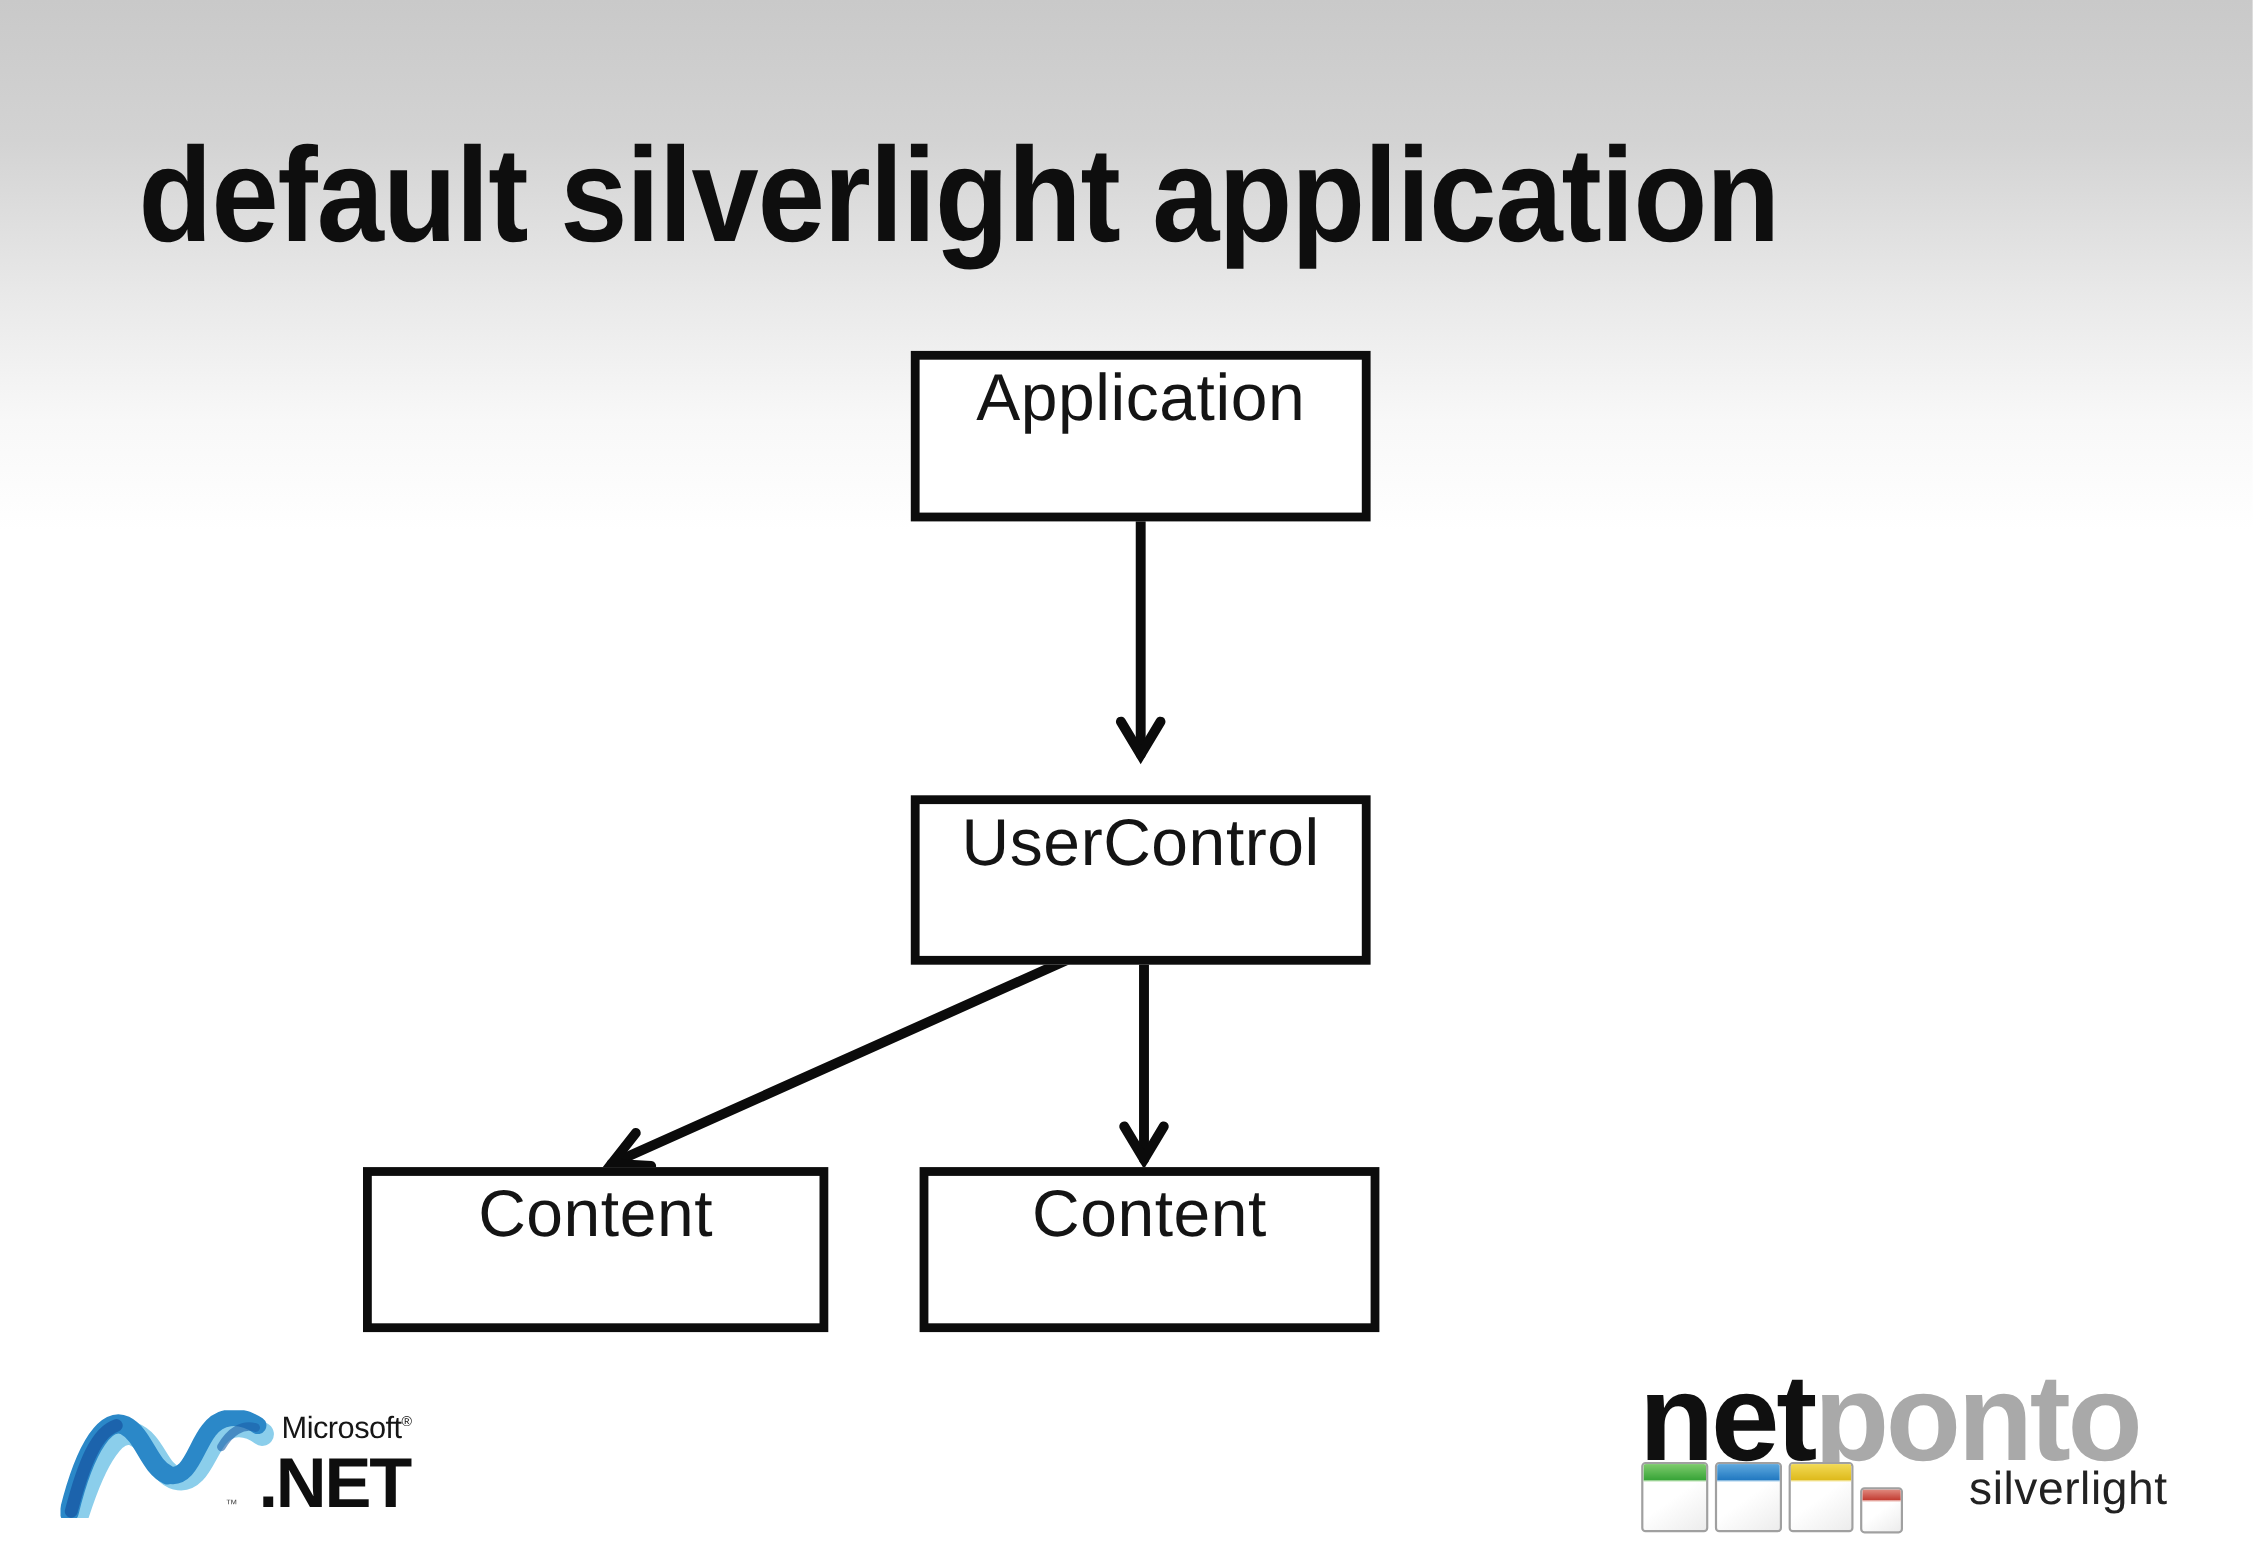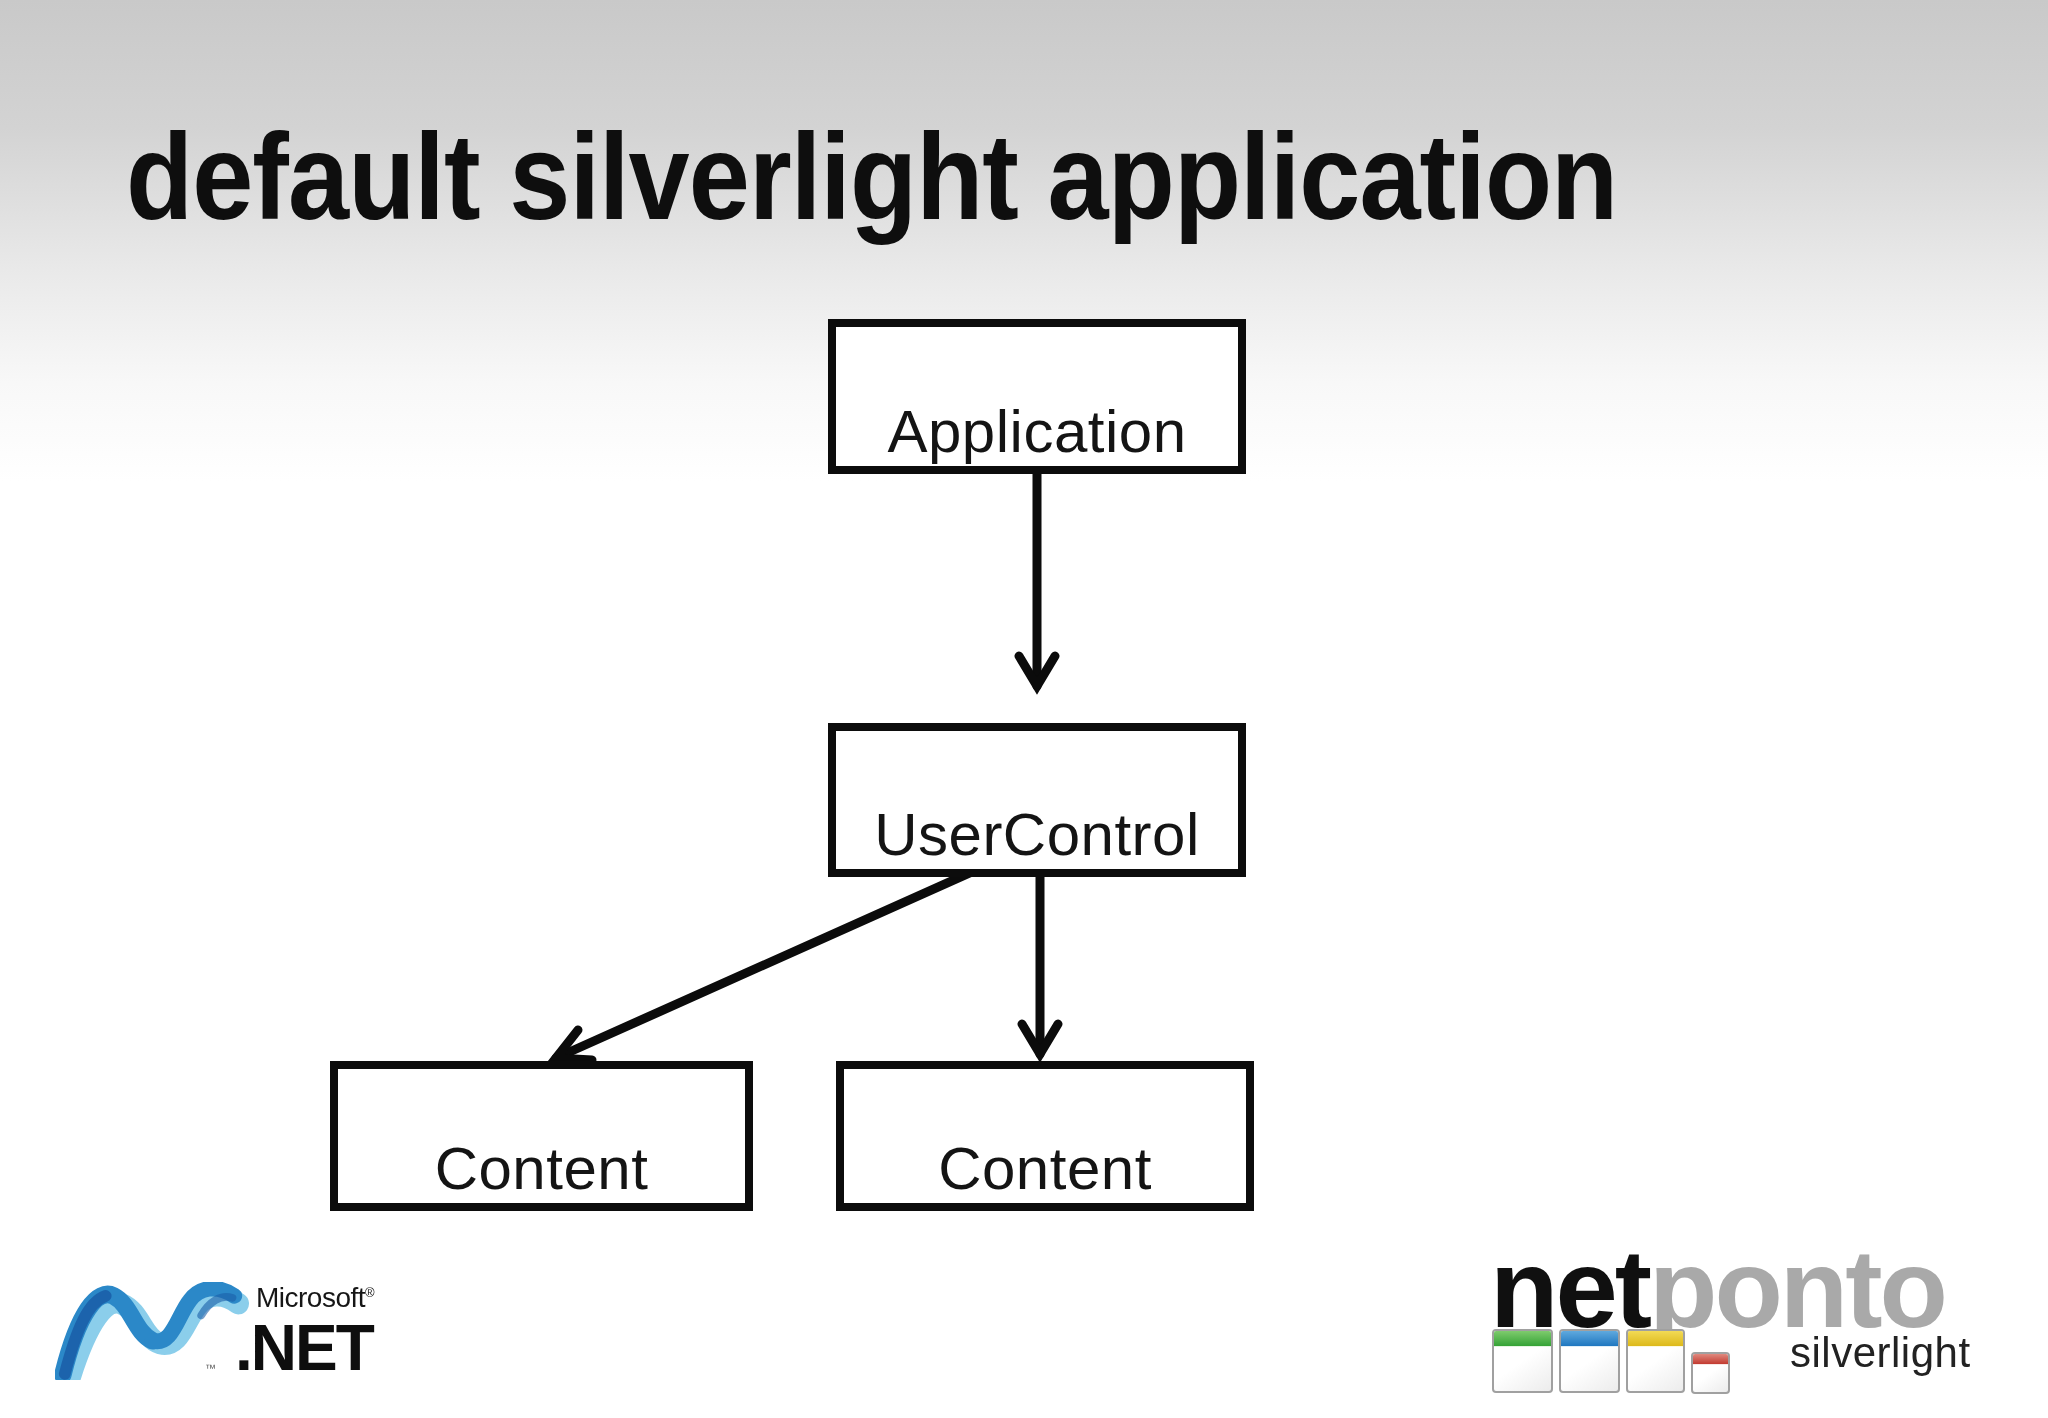--- a/index.html
+++ b/index.html
@@ -9,21 +9,21 @@
     background:linear-gradient(to bottom,#c9c9c9 0%,#d3d3d3 9%,#e9e9e9 19%,#f8f8f8 27%,#ffffff 34%,#ffffff 100%);
   }
   .slide-title{
     position:absolute;left:126px;top:116px;margin:0;
     font-size:122px;font-weight:bold;line-height:122px;color:#0e0e0e;
     letter-spacing:-1px;white-space:nowrap;
     transform:scaleX(0.9);transform-origin:left top;
   }
   .node{
     position:absolute;box-sizing:border-box;border:8px solid #0c0c0c;background:#ffffff;
-    display:flex;align-items:flex-end;justify-content:center;
+    display:flex;align-items:flex-start;justify-content:center;
     font-size:60px;color:#141414;letter-spacing:0.5px;
   }
   .node-application{left:828px;top:319px;width:418px;height:155px;}
   .node-usercontrol{left:828px;top:691px;width:418px;height:154px;margin-top:32px;}
   .node-content-left{left:330px;top:1061px;width:423px;height:150px;}
   .node-content-right{left:836px;top:1061px;width:418px;height:150px;}
   .arrows{position:absolute;left:0;top:0;pointer-events:none;}
 
   
   .dotnet-logo{position:absolute;left:55px;top:1278px;width:370px;height:110px;}

